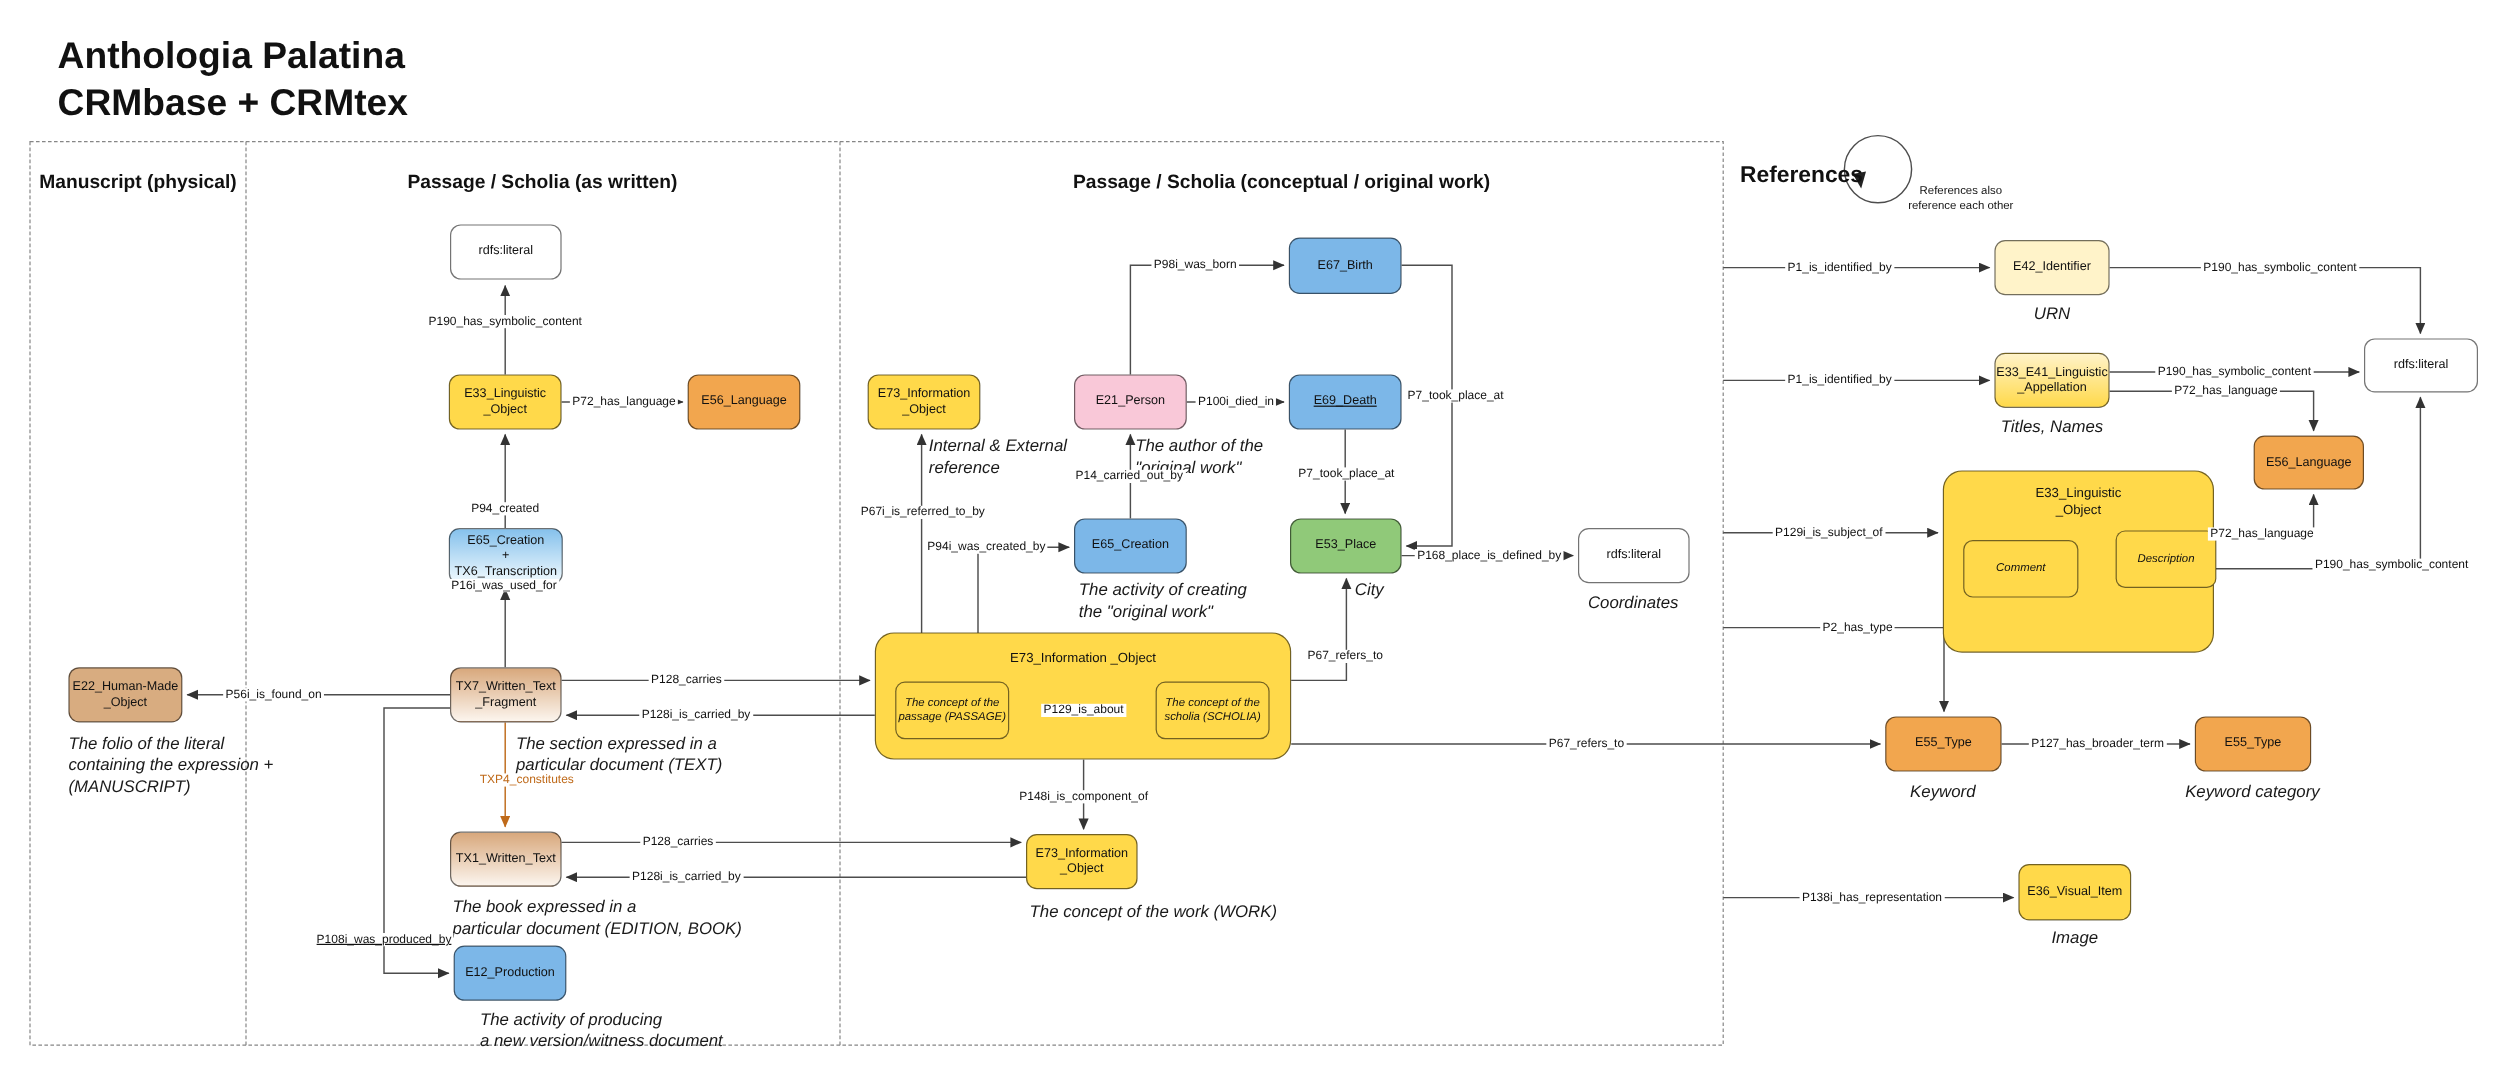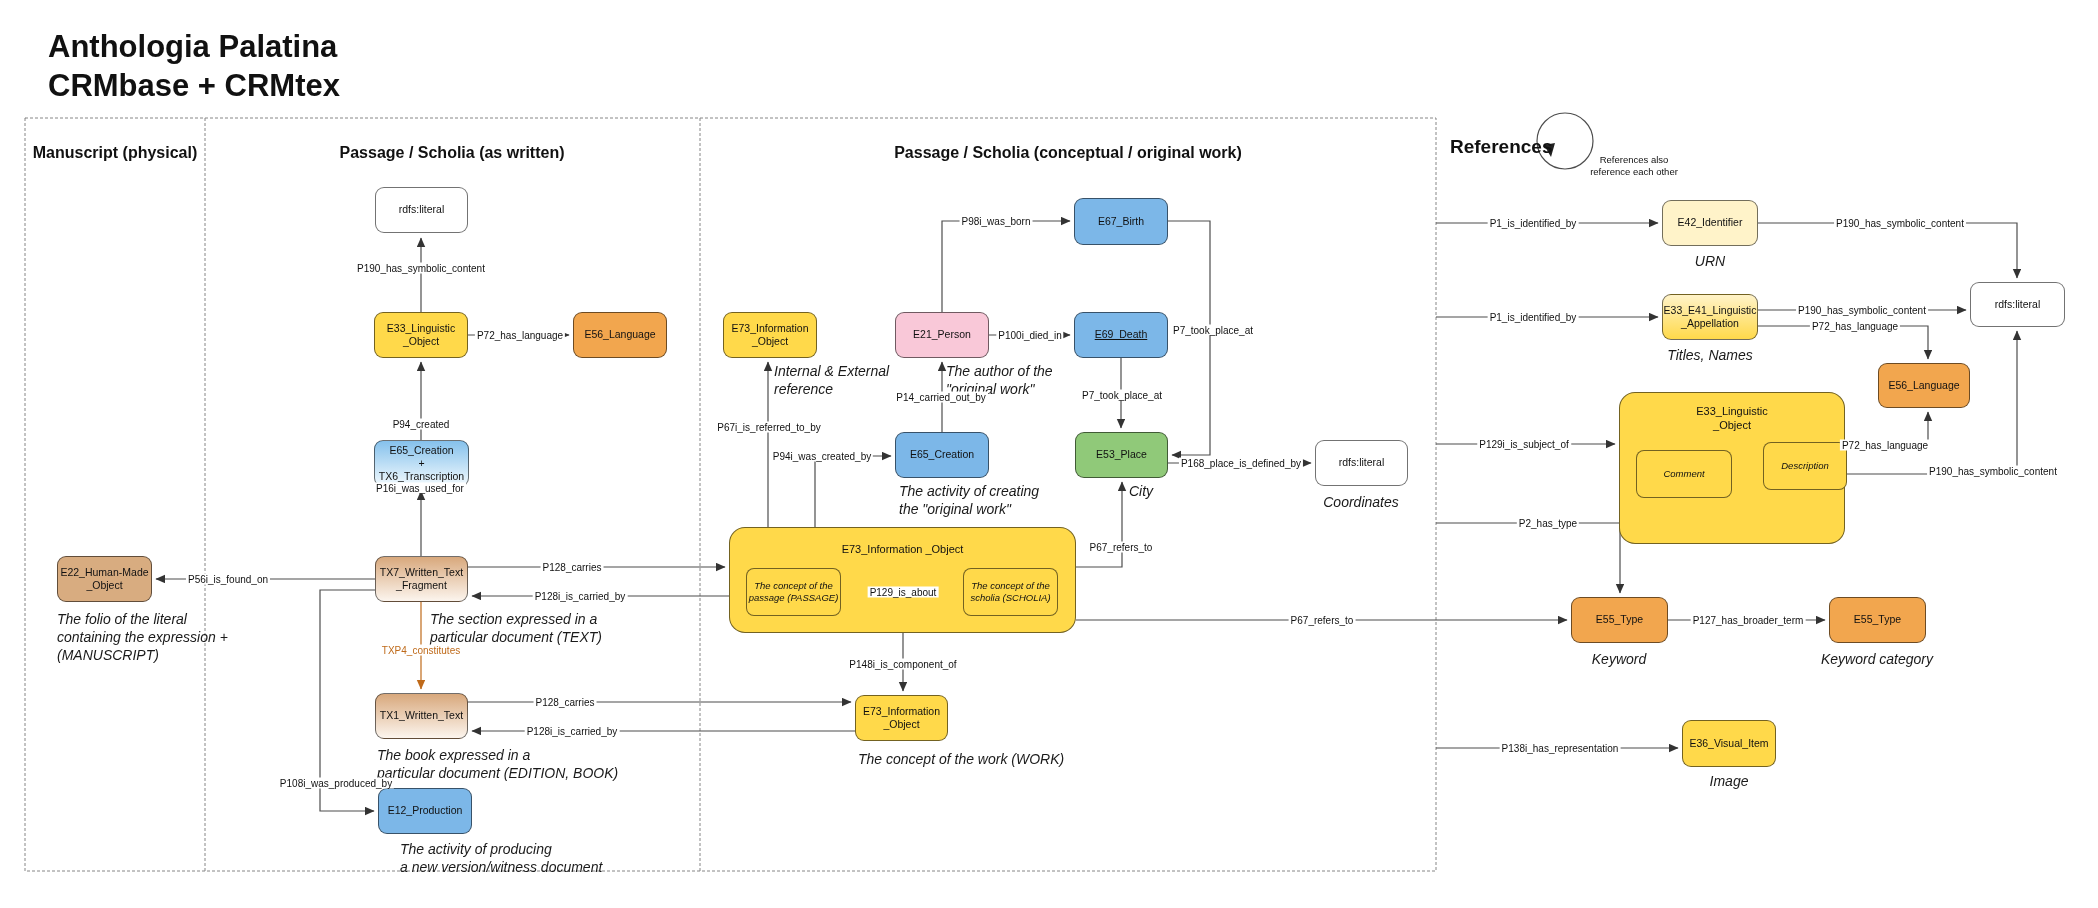--- a/index.html
+++ b/index.html
@@ -27,21 +27,21 @@
   .tan{background:#D8AC80;}
   .tgrad{background:linear-gradient(#D8A87C,#FCF5EE);}
   .pink{background:#F9C8D8;}
   .green{background:#90C979;}
   .white{background:#fff;}
   .cap{position:absolute;font-style:italic;font-size:14px;line-height:1.3;
     white-space:pre-line;color:#1a1a1a;}
   .cap.c{transform:translateX(-50%);text-align:center;}
   .elabel{position:absolute;transform:translate(-50%,-50%);font-size:10px;
     background:#fff;padding:0 2px;white-space:nowrap;color:#111;}
-  .elabel.ot{color:#BF6A1A;}
+  .elabel.ot{color:#BF6A1A;margin-left:18px;}
 </style>
 </head>
 <body>
 
 <div id="canvas">
 
   <svg id="edges" width="2098" height="908">
     <defs>
       <marker id="ah" markerWidth="9" markerHeight="8" refX="7.5" refY="3.5" orient="auto">
         <path d="M0,0 L8,3.5 L0,7 Z" fill="#333"></path>
@@ -176,21 +176,21 @@
   <div class="cap c" style="left:1729px;top:772px;">Image</div>
 
   <div class="elabel" style="left:421px;top:268px;">P190_has_symbolic_content</div>
   <div class="elabel" style="left:520px;top:335px;">P72_has_language</div>
   <div class="elabel" style="left:421px;top:400px;margin-top:24px;">P94_created</div>
   <div class="elabel" style="left:420px;top:488px;">P16i_was_used_for</div>
   <div class="elabel" style="left:228px;top:579px;">P56i_is_found_on</div>
   <div class="elabel" style="left:572px;top:567px;">P128_carries</div>
   <div class="elabel" style="left:580px;top:596px;">P128i_is_carried_by</div>
   <div class="elabel ot" style="left:421px;top:650px;">TXP4_constitutes</div>
-  <div class="elabel" style="left:336px;top:783px;">P108i_was_produced_by</div>
+  <div class="elabel" style="left:320px;top:783px;text-decoration:underline;">P108i_was_produced_by</div>
   <div class="elabel" style="left:565px;top:702px;">P128_carries</div>
   <div class="elabel" style="left:572px;top:731px;">P128i_is_carried_by</div>
   <div class="elabel" style="left:769px;top:427px;">P67i_is_referred_to_by</div>
   <div class="elabel" style="left:822px;top:456px;">P94i_was_created_by</div>
   <div class="elabel" style="left:941px;top:397px;">P14_carried_out_by</div>
   <div class="elabel" style="left:996px;top:221px;">P98i_was_born</div>
   <div class="elabel" style="left:1030px;top:335px;">P100i_died_in</div>
   <div class="elabel" style="left:1122px;top:395px;">P7_took_place_at</div>
   <div class="elabel" style="left:1213px;top:330px;">P7_took_place_at</div>
   <div class="elabel" style="left:1241px;top:463px;">P168_place_is_defined_by</div>

